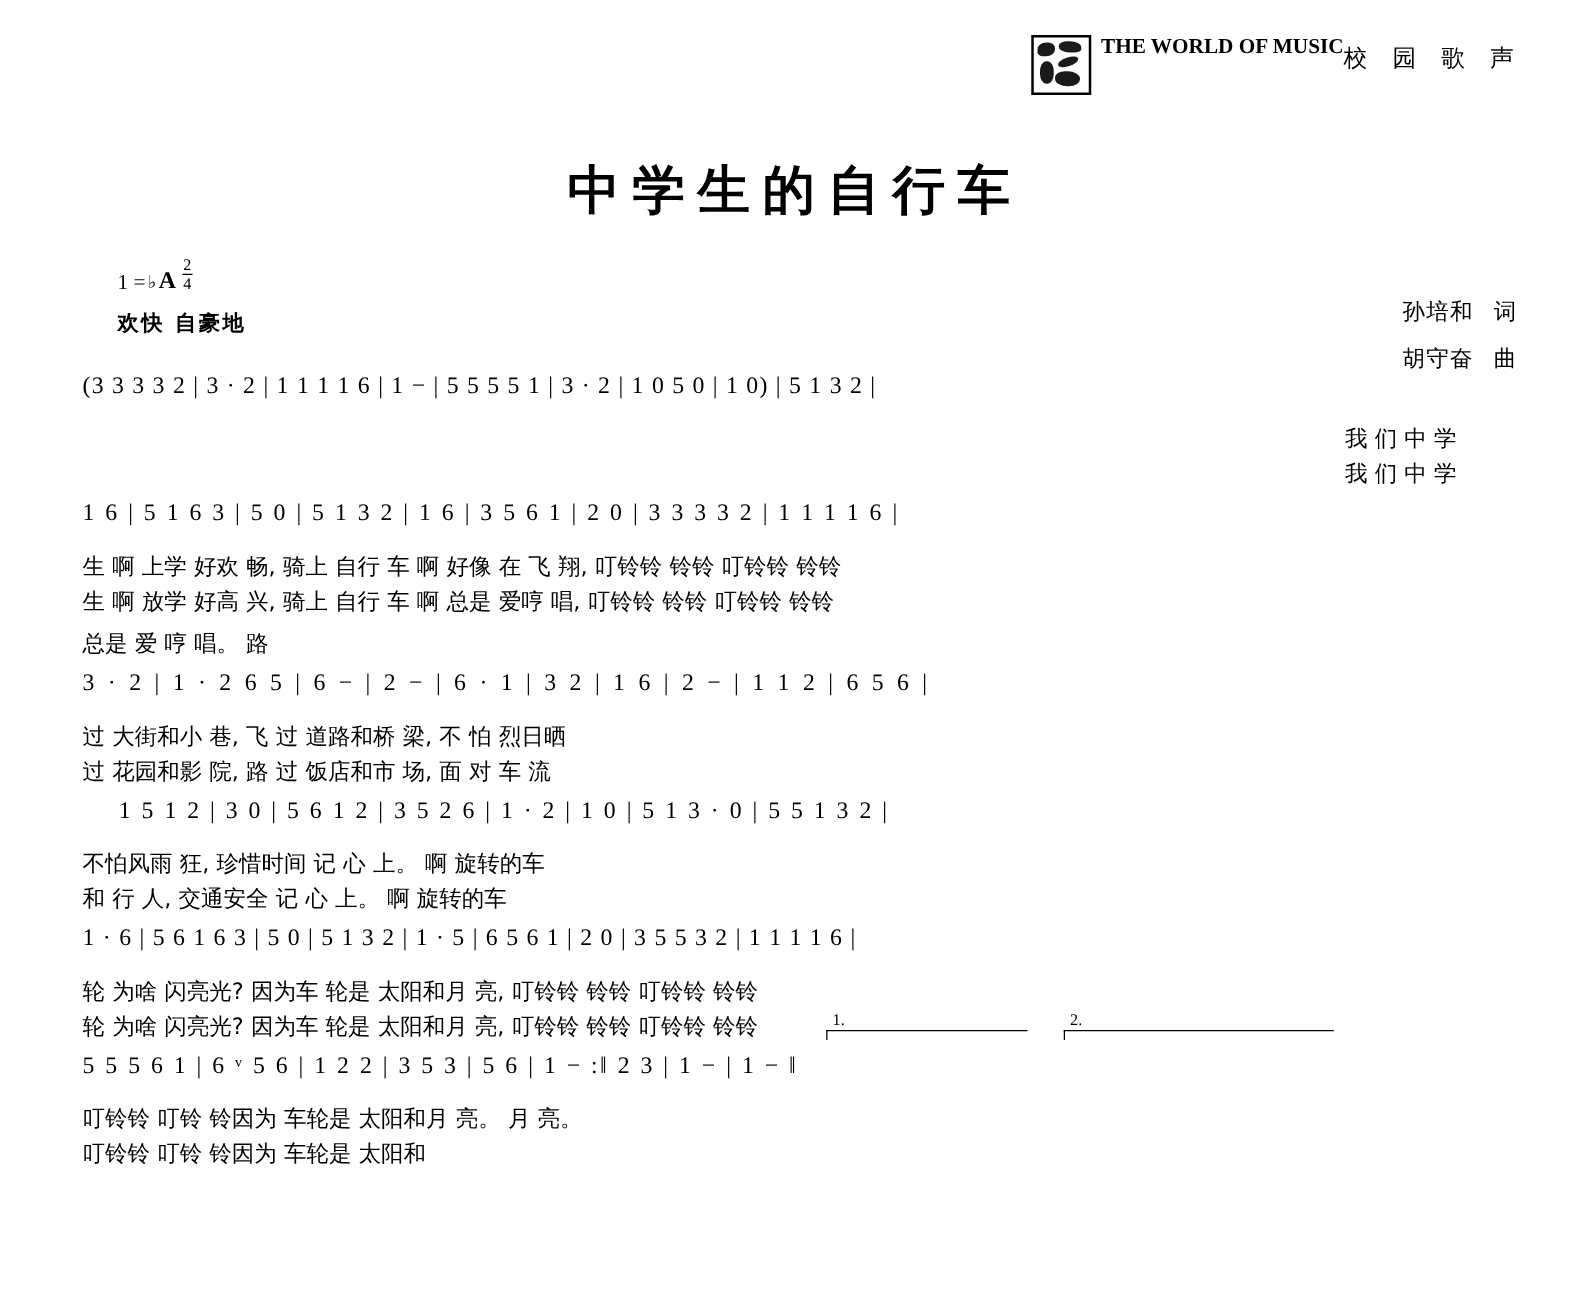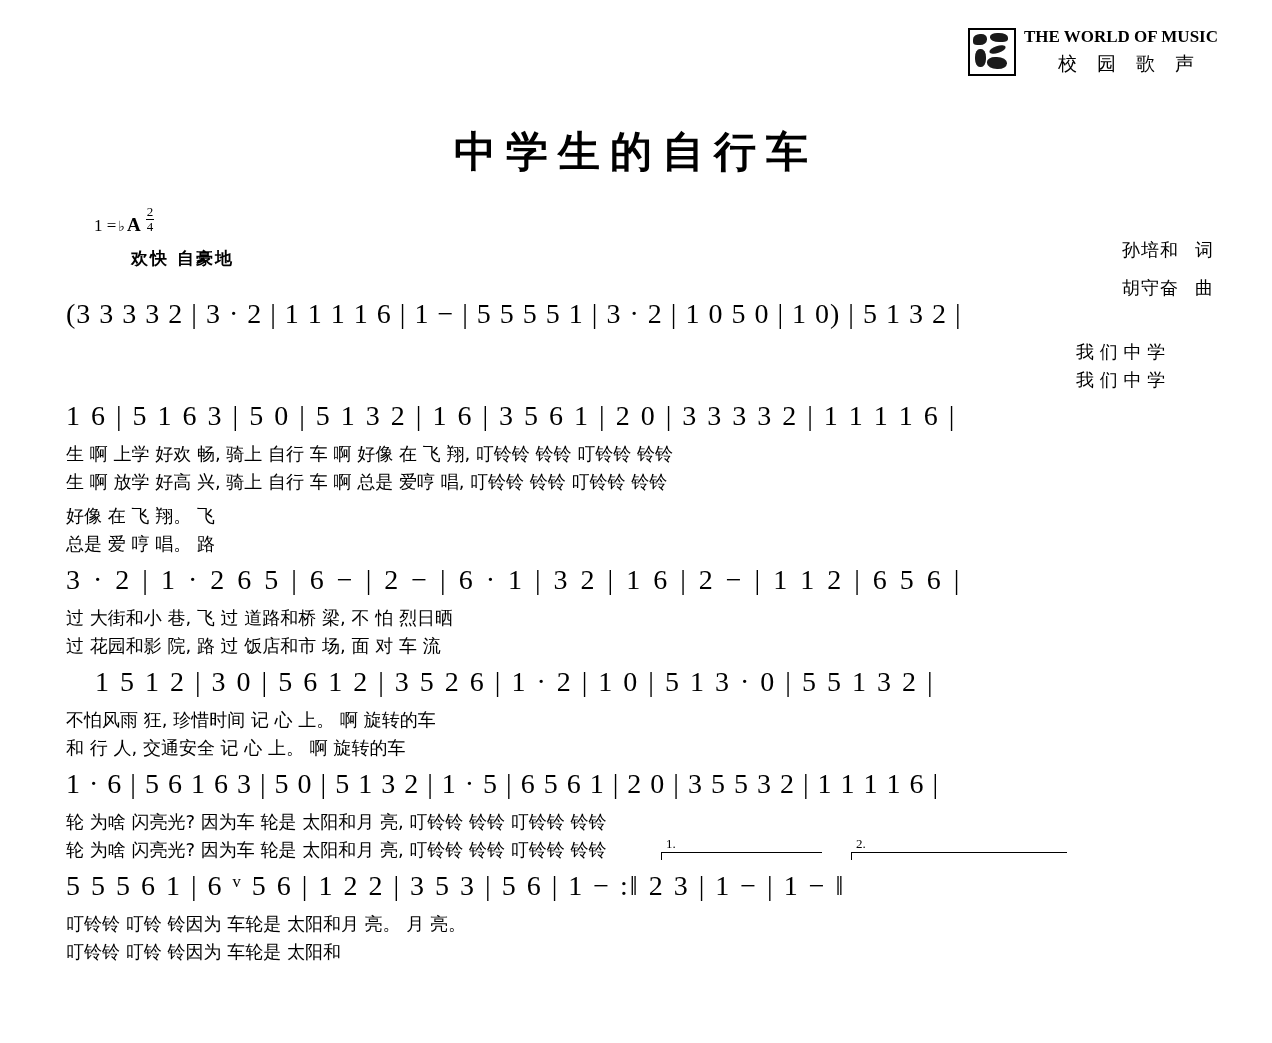--- a/index.html
+++ b/index.html
@@ -37,39 +37,38 @@
     position: absolute;
     background: #1a1a1a;
   }
   .masthead-logo .b1 { left: 3px; top: 4px; width: 14px; height: 11px; border-radius: 50% 40% 50% 30%; }
   .masthead-logo .b2 { left: 20px; top: 3px; width: 18px; height: 9px; border-radius: 40% 50% 30% 50%; }
   .masthead-logo .b3 { left: 5px; top: 19px; width: 11px; height: 18px; border-radius: 45%; }
   .masthead-logo .b4 { left: 19px; top: 16px; width: 17px; height: 7px; border-radius: 50%; transform: rotate(-18deg); }
   .masthead-logo .b5 { left: 17px; top: 27px; width: 20px; height: 12px; border-radius: 40% 50% 45% 50%; }
   .masthead-right {
     display: flex;
-    flex-direction: column;
+    flex-direction: row;
     align-items: flex-start;
   }
   .masthead-en {
     font-family: "Liberation Serif", serif;
     font-weight: bold;
     font-size: 17px;
     letter-spacing: 0px;
     line-height: 1;
     color: #000;
   }
   .masthead-cn {
     margin-top: 6px;
     font-family: "DejaVu Sans", sans-serif;
     font-size: 19px;
     letter-spacing: 7px;
     color: #000;
     white-space: nowrap;
-    margin-left: 34px;
   }
 
   
   .song-title {
     position: absolute;
     top: 124px;
     left: 0;
     width: 1272px;
     text-align: center;
     font-family: "DejaVu Sans", sans-serif;
@@ -105,21 +104,20 @@
     transform: translateY(-1px);
   }
   .frac .num { border-bottom: 1.4px solid #000; padding: 0 1px; }
   .frac .den { padding: 0 1px; }
   .tempo {
     margin-top: 13px;
     font-family: "DejaVu Sans", sans-serif;
     font-weight: bold;
     font-size: 17px;
     letter-spacing: 2px;
-    margin-left: 37px;
   }
 
   
   .credits {
     position: absolute;
     right: 58px;
     top: 212px;
     font-family: "DejaVu Sans", sans-serif;
     font-size: 18px;
     text-align: right;
@@ -137,21 +135,21 @@
     width: 1150px;
   }
   .system {
     position: relative;
     margin-bottom: 6px;
   }
   .notes {
     position: relative;
     height: 40px;
     font-family: "Liberation Serif", serif;
-    font-size: 28px;
+    font-size: 19px;
     white-space: nowrap;
     letter-spacing: 0;
   }
 
   .lyric-row {
     font-family: "DejaVu Sans", sans-serif;
     font-size: 18px;
     white-space: nowrap;
     height: 28px;
     line-height: 28px;
@@ -218,21 +216,20 @@
     <div class="lyric-row" style="padding-left:1010px;">我 们 中 学</div>
   </div>
 
   <div class="system">
     <div class="notes" style="letter-spacing:2px;">1 6 | 5 1 6 3 | 5 0 | 5 1 3 2 | 1 6 | 3 5 6 1 | 2 0 | 3 3 3  3 2 | 1 1 1  1 6 |</div>
     <div class="lyric-row">生 啊 上学 好欢 畅,    骑上 自行  车 啊  好像 在 飞  翔,    叮铃铃 铃铃  叮铃铃 铃铃</div>
     <div class="lyric-row">生 啊 放学 好高 兴,    骑上 自行  车 啊  总是 爱哼  唱,    叮铃铃 铃铃  叮铃铃 铃铃</div>
   </div>
 
   <div class="system">
-    <div class="lyric-row">好像    在 飞 翔。                                                            飞</div>
     <div class="lyric-row">总是    爱 哼 唱。                                                            路</div>
   </div>
 
   <div class="system">
     <div class="notes" style="letter-spacing:3px;">3 · 2 | 1 · 2 6 5 | 6 − | 2 − | 6 · 1 | 3 2 | 1 6 | 2 − | 1 1  2 | 6 5 6 |</div>
     <div class="lyric-row">过      大街和小  巷,     飞    过    道路和桥  梁,    不 怕    烈日晒</div>
     <div class="lyric-row">过      花园和影  院,     路    过    饭店和市  场,    面 对    车 流</div>
   </div>
 
   <div class="system">

